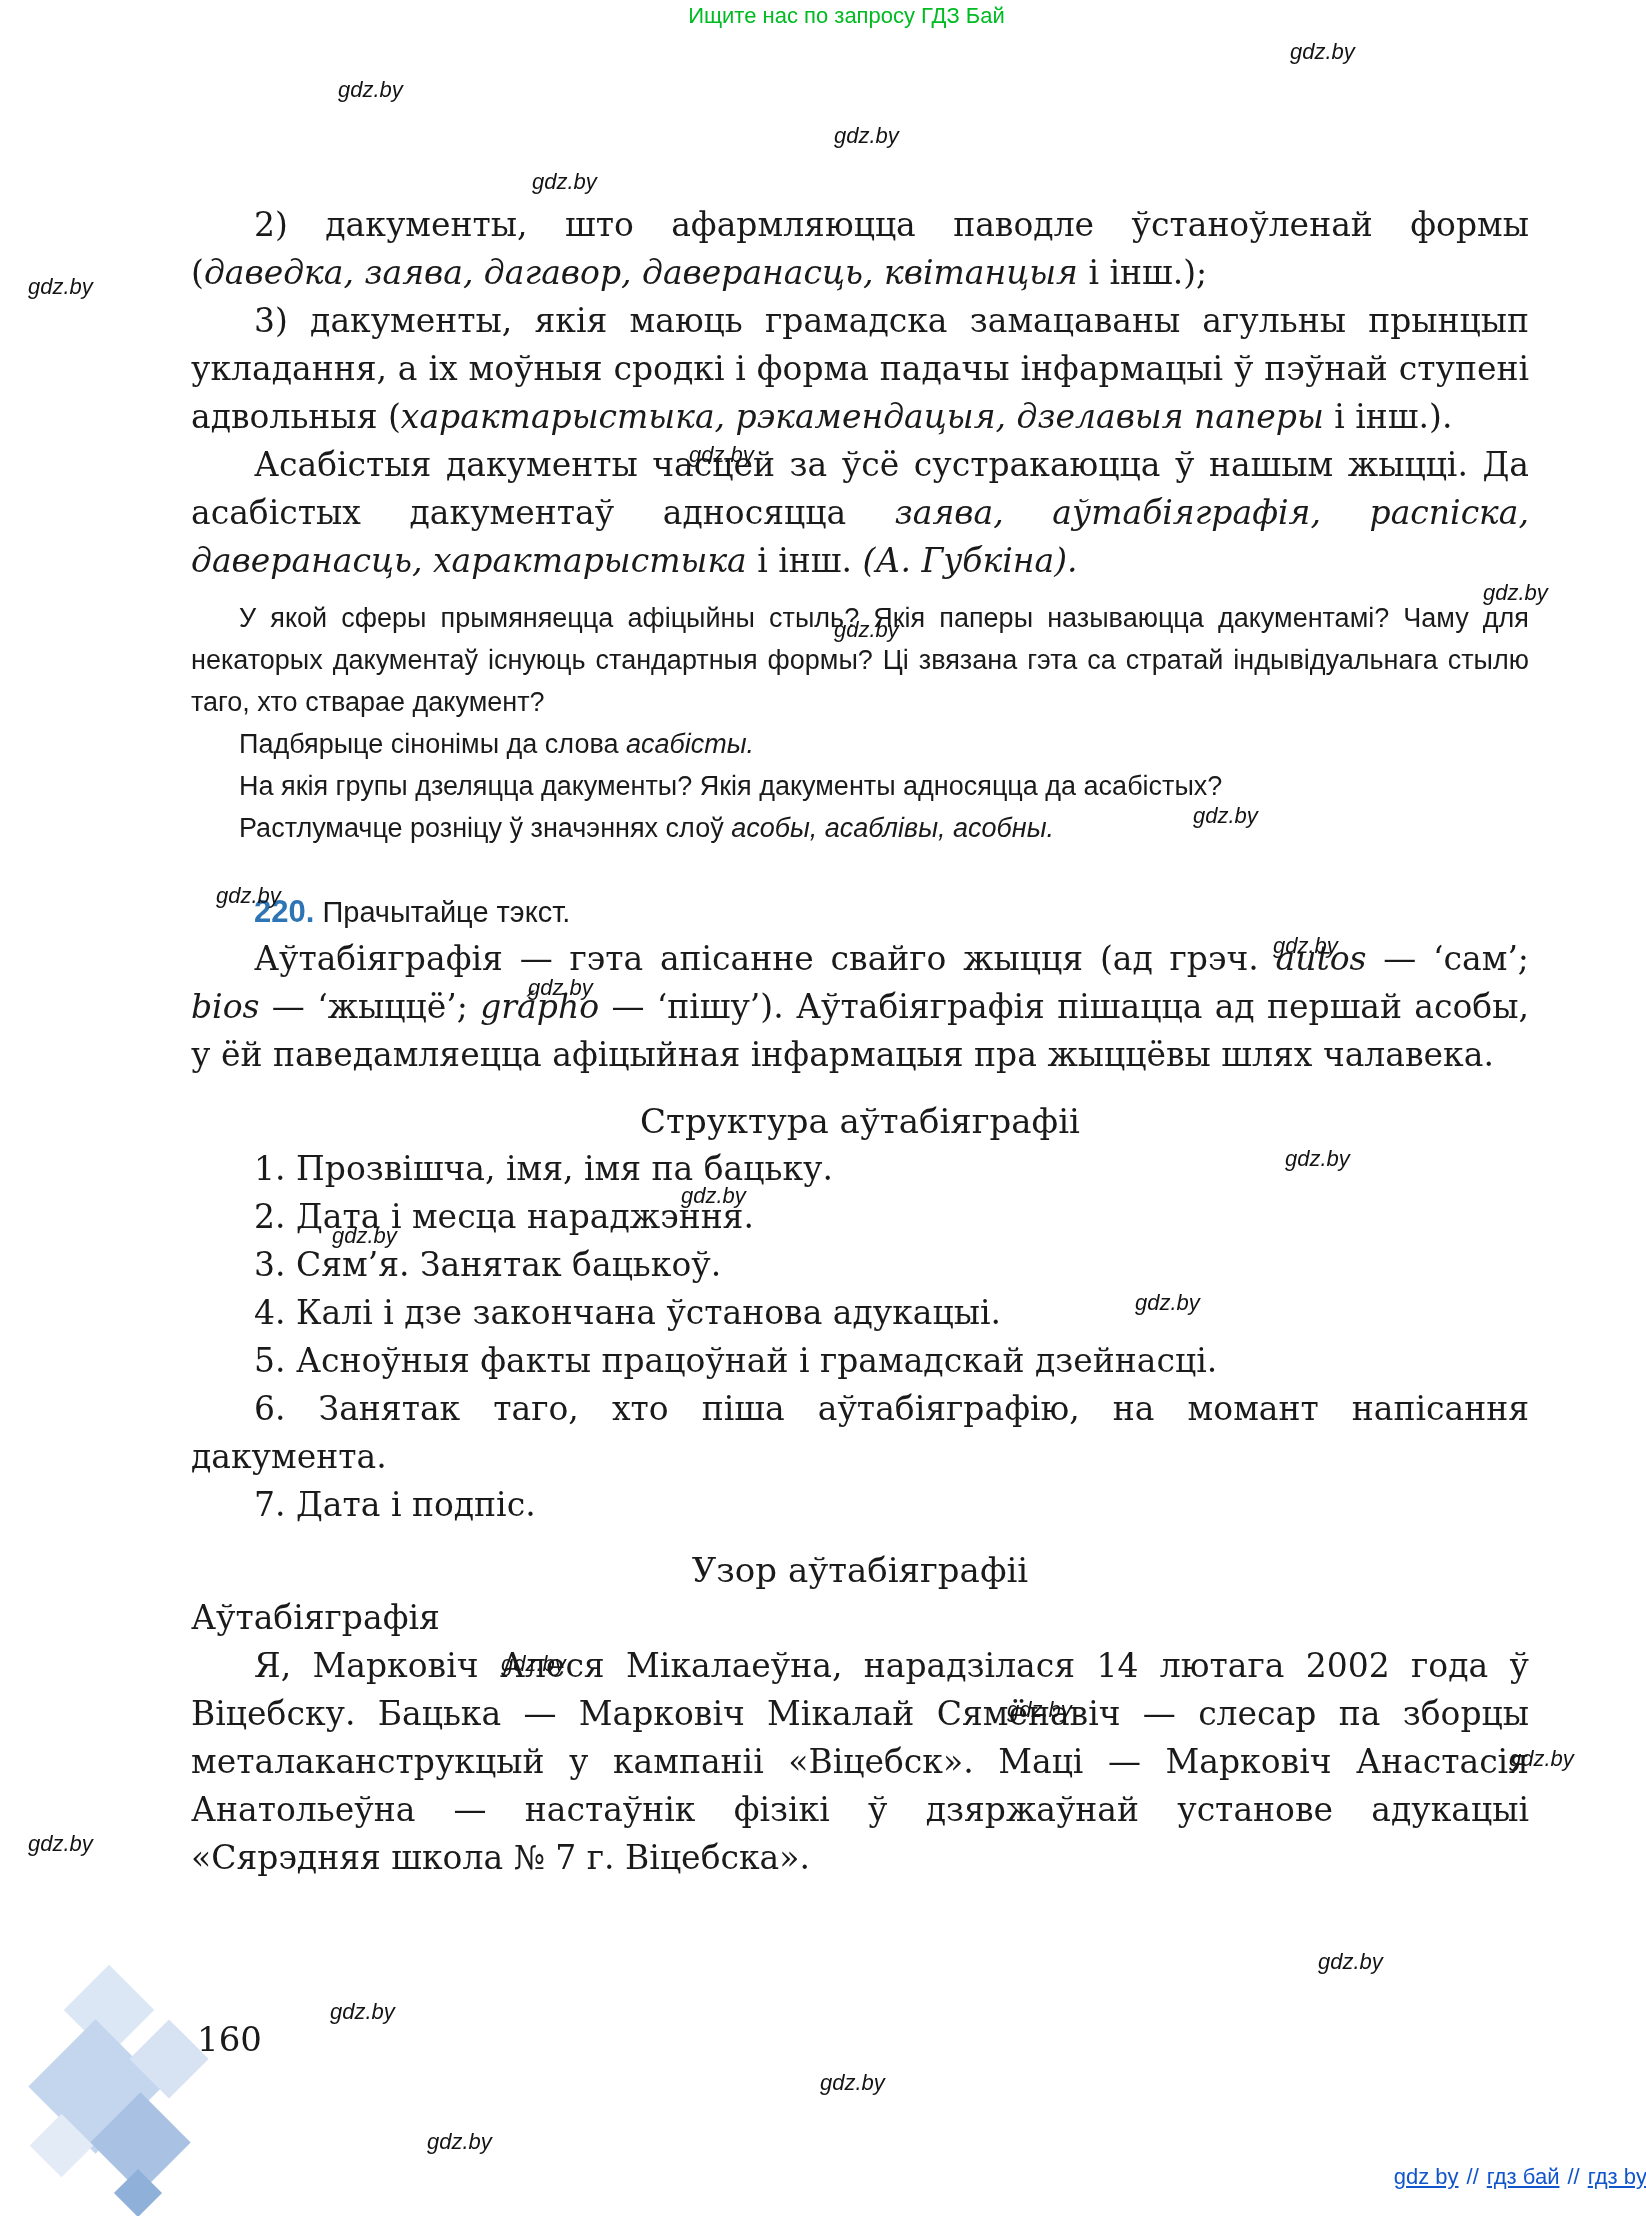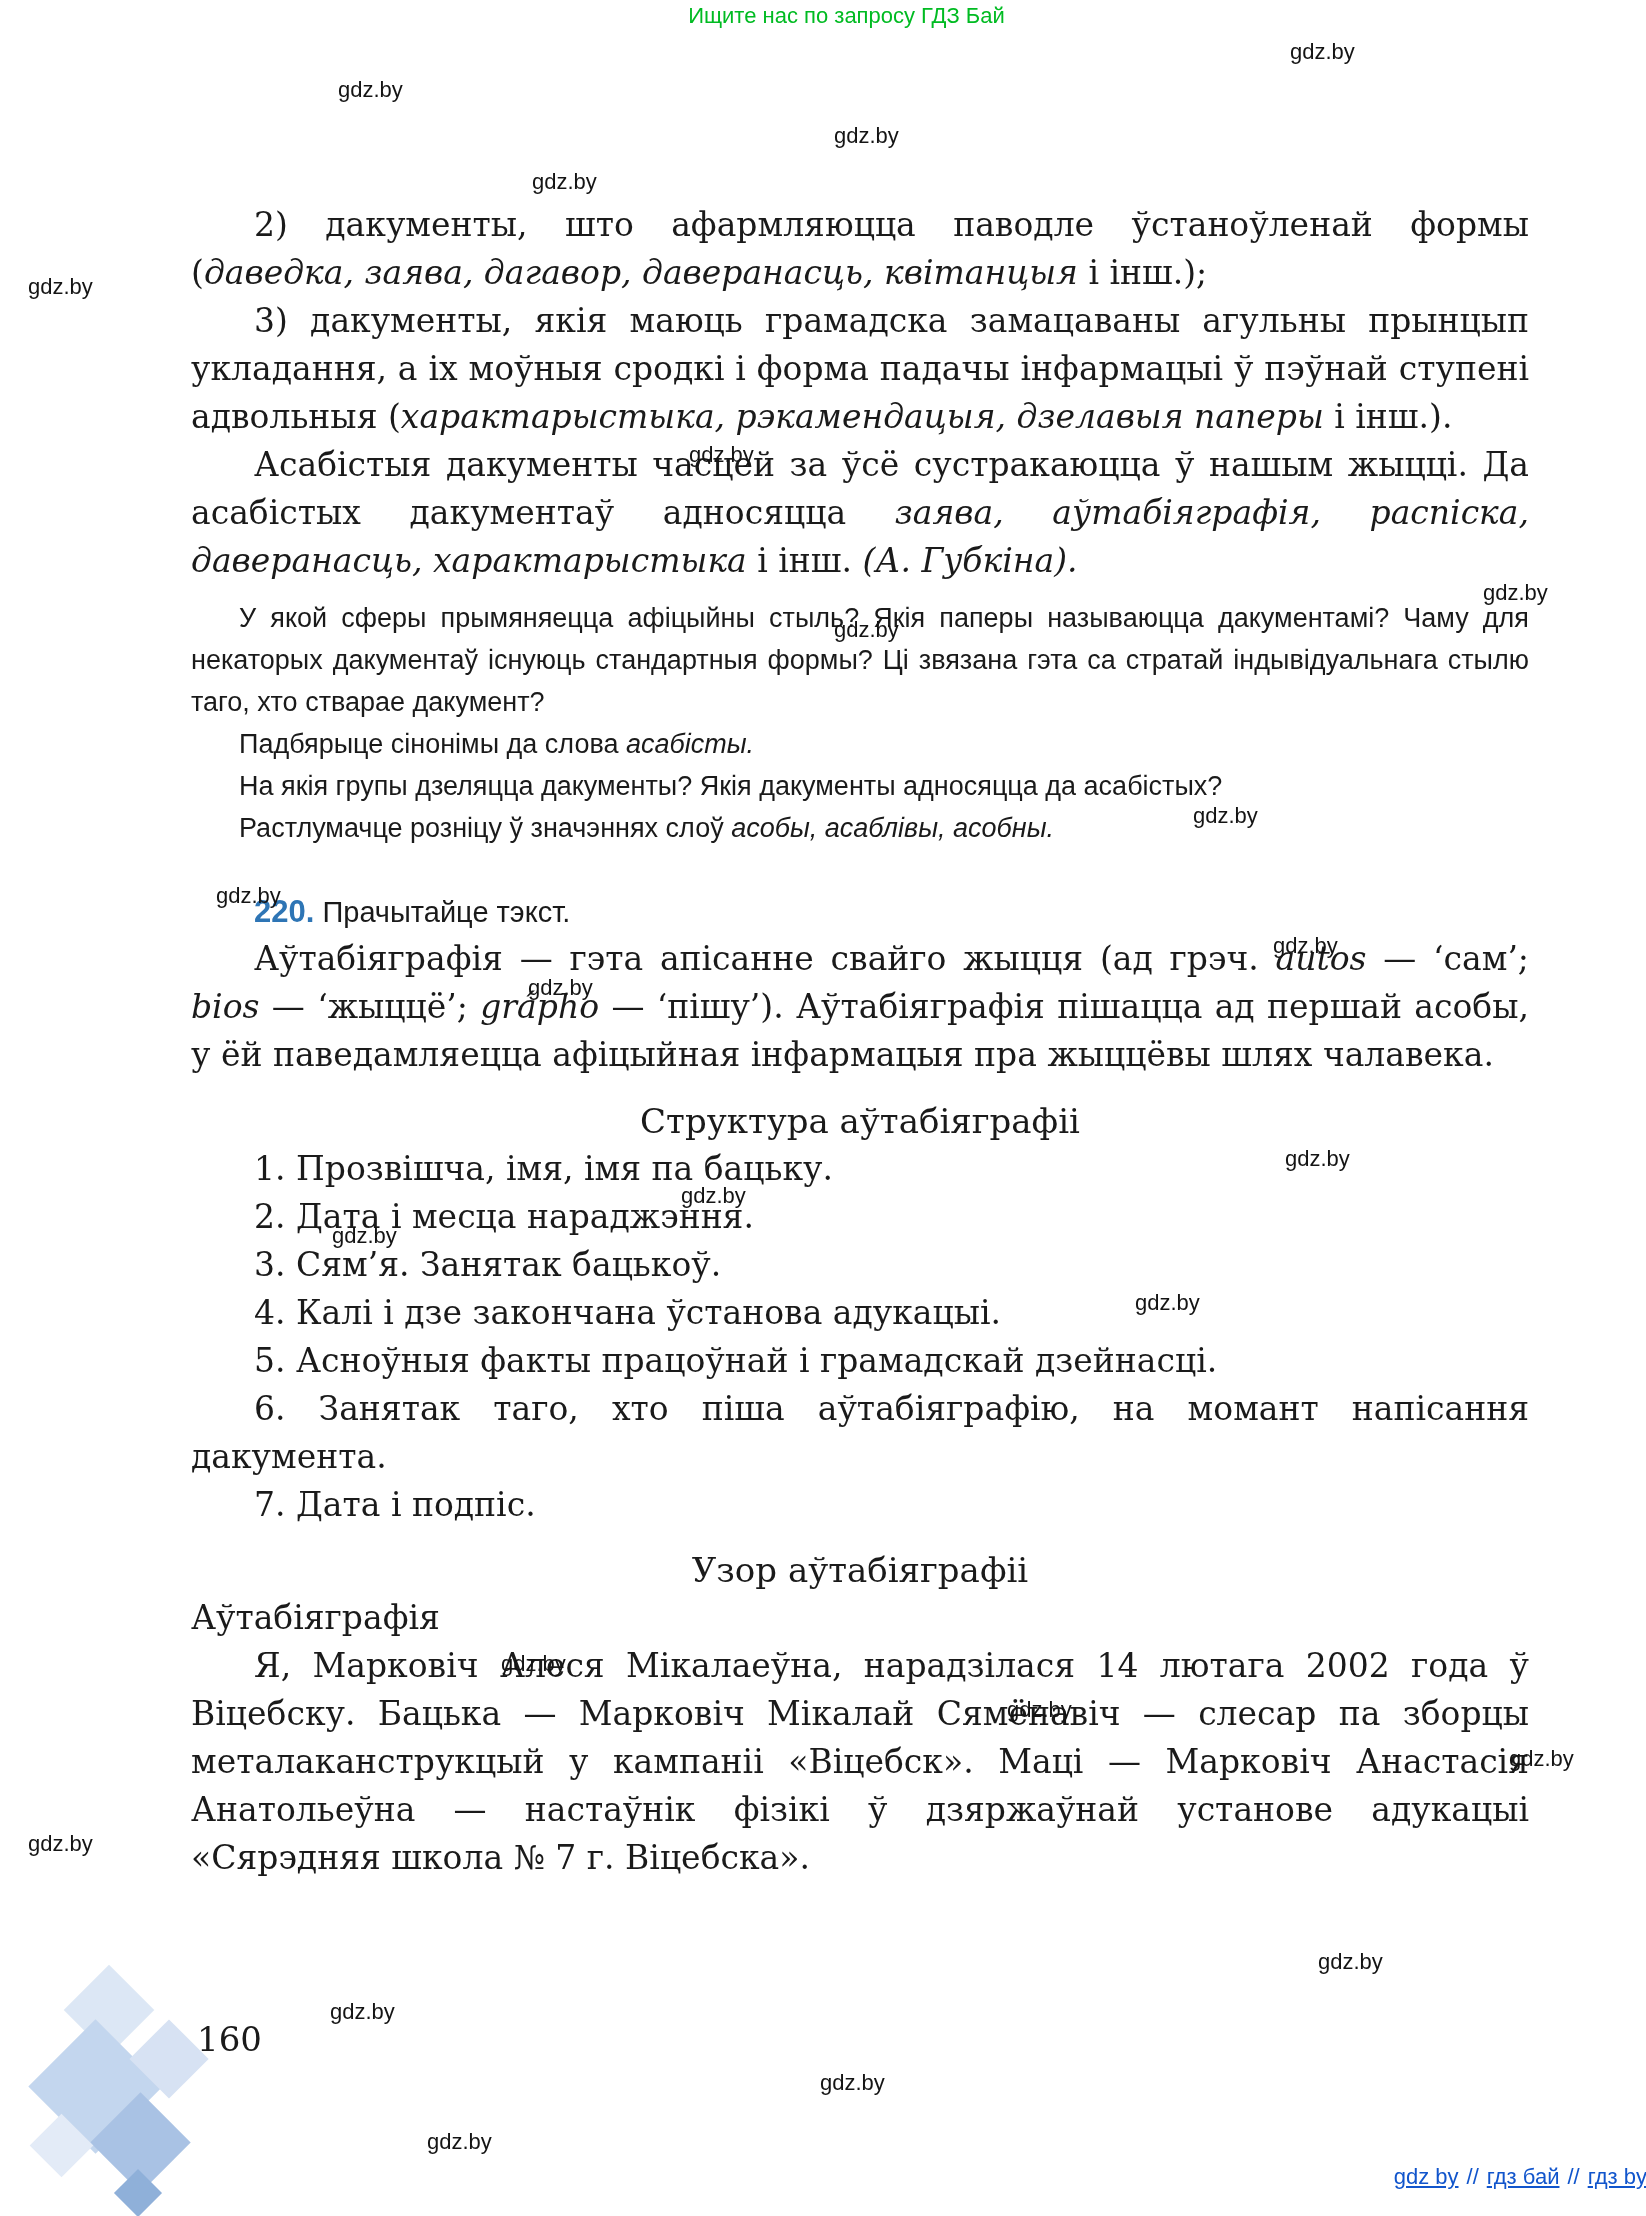--- a/index.html
+++ b/index.html
@@ -16,21 +16,21 @@
   .banner {
     position: absolute;
     top: 3.2px; left: 0; width: 100%;
     text-align: center;
     font-family: "Liberation Sans", sans-serif;
     font-size: 22px;
     color: #00bb22;
     margin-left: 23px;
   }
   
-  .watermark-layer { position: absolute; inset: 0; z-index: 6; pointer-events: none; }
+  .watermark-layer { position: absolute; inset: 0; z-index: 6; pointer-events: none; font-style: italic; }
   .wm {
     position: absolute;
     font-family: "Liberation Sans", sans-serif;
     font-size: 22px;
     color: #141414;
     white-space: nowrap;
   }
   
   .content {
     position: absolute;

